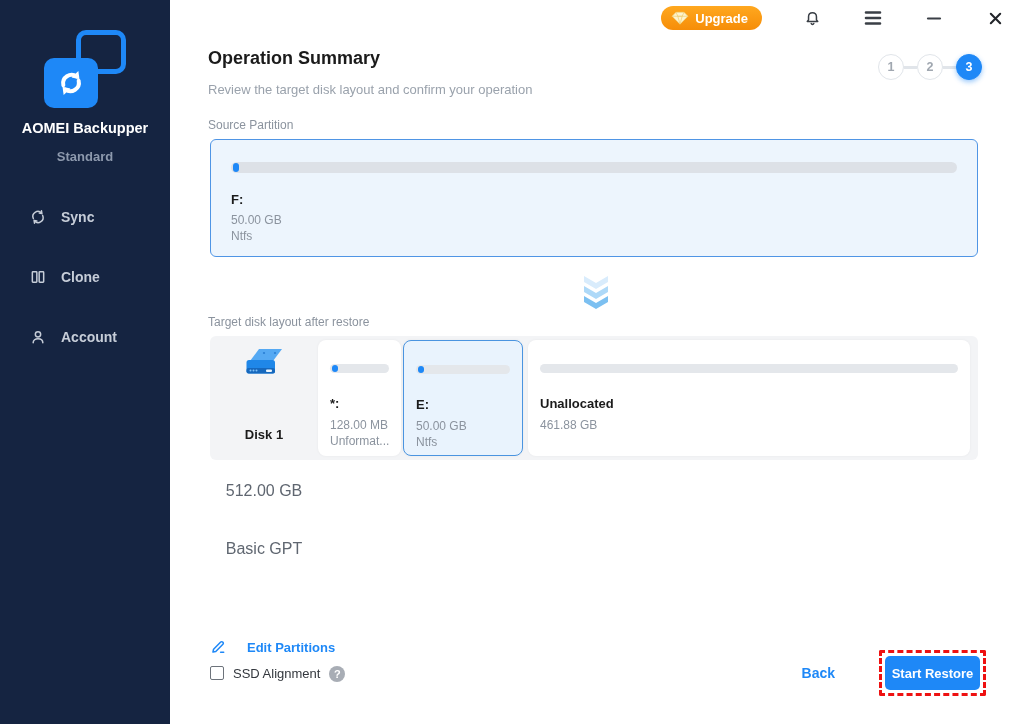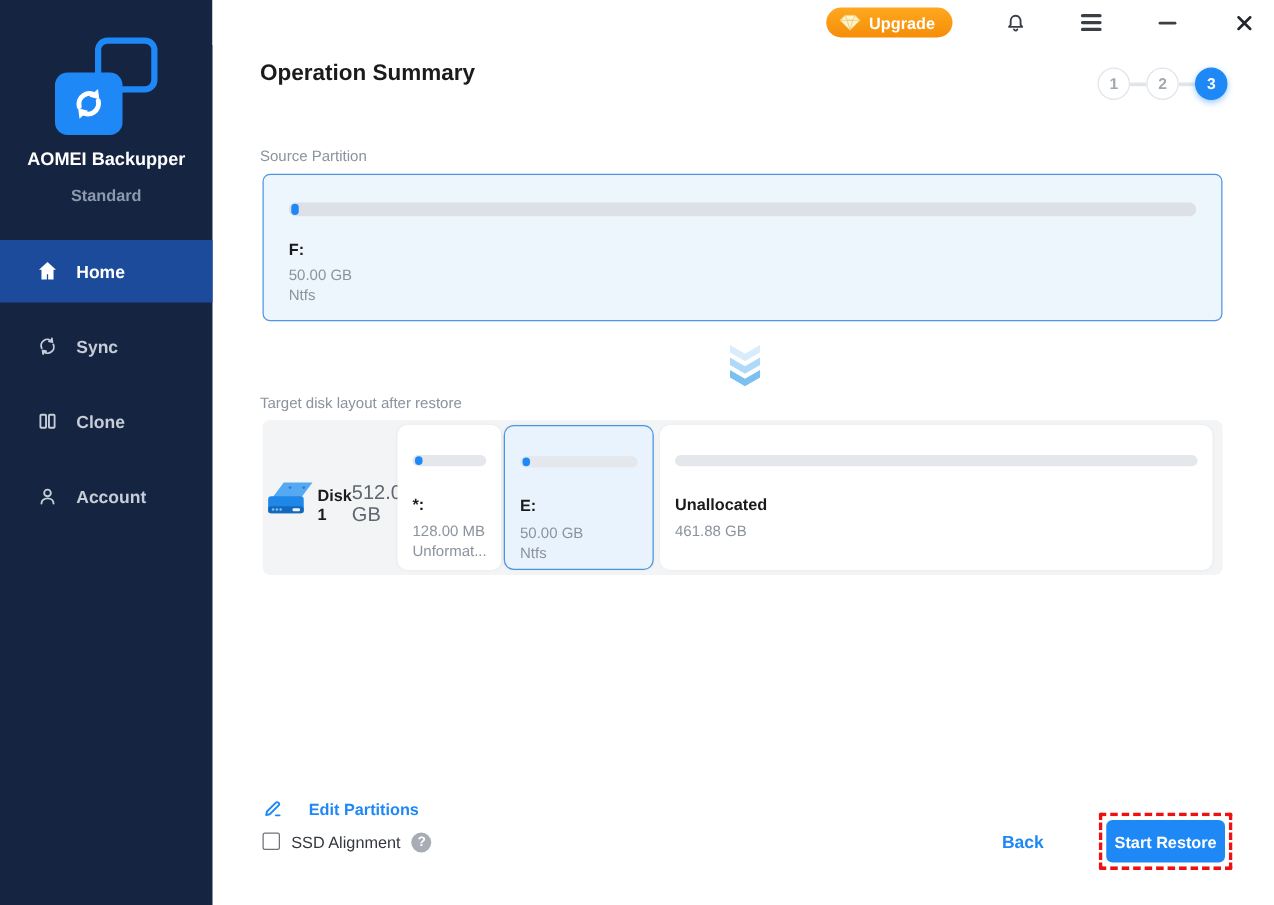--- a/index.html
+++ b/index.html
@@ -89,21 +89,21 @@
   
   .chevrons { position:absolute; left:583px; top:276px; width:26px; }
 
   
   .target-panel {
     position:absolute; left:210px; top:336px; width:768px; height:124px;
     background:#f3f4f6; border-radius:6px;
   }
   .disk-info {
     position:absolute; left:0; top:0; width:108px; height:124px;
-    display:flex; flex-direction:row; align-items:center; padding-top:8px;
+    display:flex; flex-direction:column; align-items:center; padding-top:8px;gap:37px;
   }
   .disk-name { margin-top:4px; font-size:13px; font-weight:bold; color:#1b1b1b; }
   .disk-size, .disk-type { font-size:16px; color:#5f6670; margin-top:3px; }
 
   .part-card {
     position:absolute; top:4px; height:116px; background:#ffffff; border-radius:8px;
     box-shadow:0 0 3px rgba(0,0,0,.05);
   }
   .part-card .usage-bar { position:absolute; left:12px; right:12px; top:24px; height:9px; background:#e4e7eb; }
   .part-name { position:absolute; left:12px; top:56px; font-size:13px; font-weight:bold; color:#1b1b1b; }
@@ -154,28 +154,20 @@
           <polygon points="17.2,3.6 18,9.4 12.4,8.1" fill="#fff"></polygon>
           <path d="M17.4 10.4 A 6 6 0 0 1 8 16.6" fill="none" stroke="#fff" stroke-width="2.8" stroke-linecap="round"></path>
           <polygon points="6.8,20.4 6,14.6 11.6,15.9" fill="#fff"></polygon>
         </svg>
       </div>
     </div>
     <div class="app-name">AOMEI Backupper</div>
     <div class="app-edition">Standard</div>
 
     <nav class="nav">
-      <div class="nav-item active">
-        <span class="nav-icon">
-          <svg width="20" height="20" viewBox="0 0 24 24">
-              <path d="M12 3.2 3.8 10.6h2.4V20h5.2v-5.2h1.2V20h5.2v-9.4h2.4Z" fill="#ffffff"></path>
-            </svg>
-        </span>
-        <span>Home</span>
-      </div>
       <div class="nav-item">
         <span class="nav-icon">
           <svg width="20" height="20" viewBox="0 0 24 24" fill="none" stroke="#c6cdd8" stroke-width="1.8" stroke-linecap="round">
             <path d="M6.4 13.8 A 6 6 0 0 1 16.2 7.2"></path>
               <path d="M16.2 4.6 16.6 7.8 13.4 7.2"></path>
             <path d="M17.6 10.2 A 6 6 0 0 1 7.8 16.8"></path>
               <path d="M7.8 19.4 7.4 16.2 10.6 16.8"></path>
           </svg>
         </span>
         <span>Sync</span>
@@ -235,20 +227,21 @@
   </header>
 
   <h1 class="page-title">Operation Summary</h1>
   <div class="steps">
     <div class="step-circle">1</div>
     <div class="step-line"></div>
     <div class="step-circle">2</div>
     <div class="step-line"></div>
     <div class="step-circle active">3</div>
   </div>
+  <p class="page-subtitle">Review the target disk layout and confirm your operation</p>
 
   <div class="section-label" style="top:118px;">Source Partition</div>
   <div class="source-panel">
     <div class="usage-bar src-bar">
       <div class="usage-fill"></div>
     </div>
     <div class="src-name">F:</div>
     <div class="src-size">50.00 GB</div>
     <div class="src-fs">Ntfs</div>
   </div>

